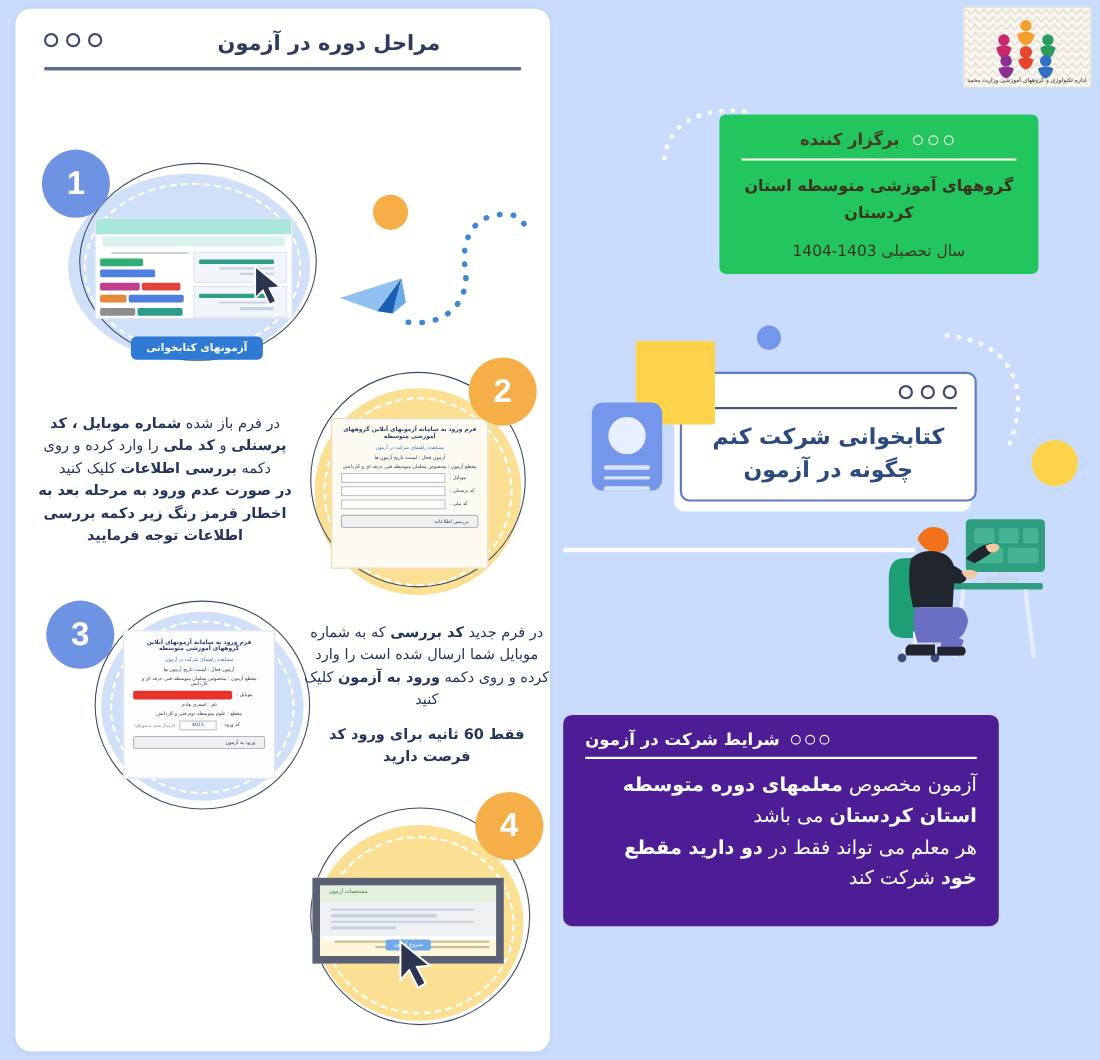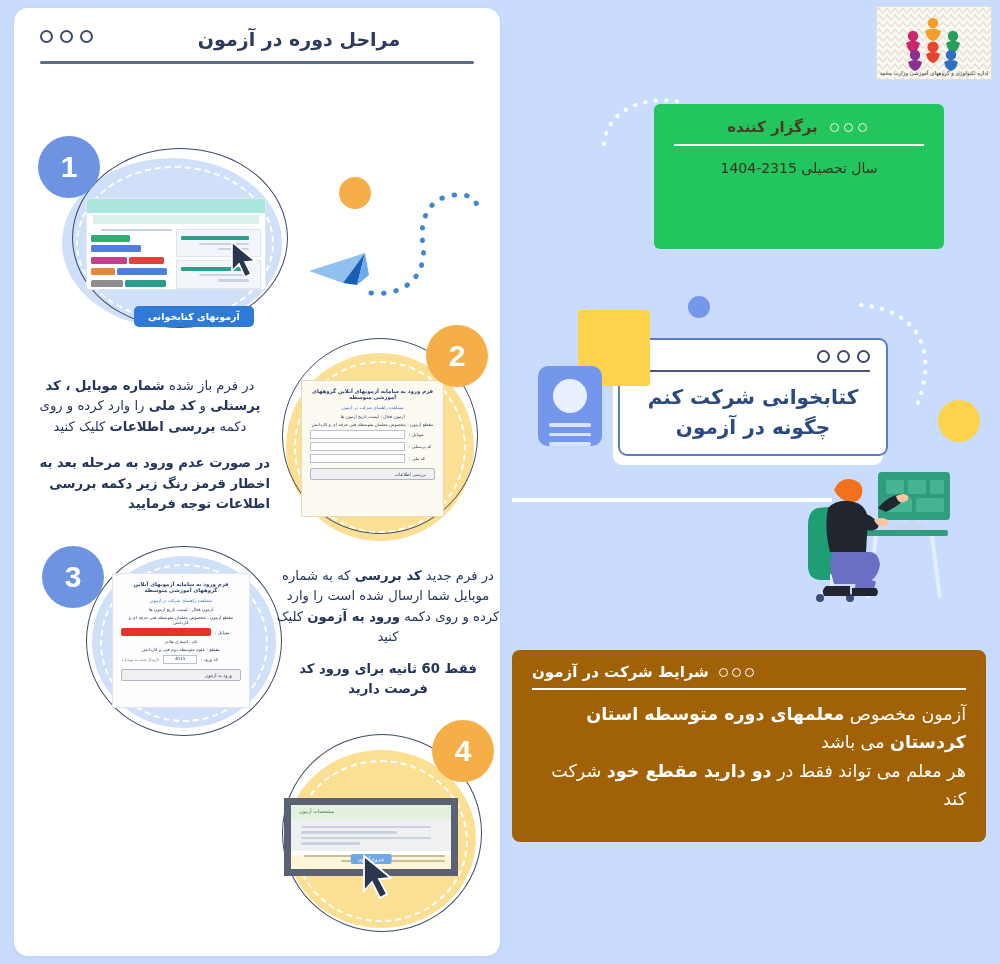--- a/index.html
+++ b/index.html
@@ -229,22 +229,21 @@
     text-align: center;
     color: #24355c;
     font-size: 13.2px;
     line-height: 1.55;
     z-index: 7;
   }
   .steptext b { font-weight: bold; }
   .steptext .warn {
     display: block;
     font-weight: bold;
-    margin-top: 16px;
-    text-align: right;
+    margin-top: 0;
   }
   .steptext .danger {
     display: block;
     color: #d2322a;
     font-weight: bold;
     margin-top: 13px;
     font-size: 14px;
   }
   .steptext .note {
     display: block;
@@ -330,22 +329,22 @@
     direction: rtl;
     font-size: 20px;
     font-weight: bold;
     color: #2a4a80;
     line-height: 1.5;
   }
 
   .panel-rules {
     position: absolute;
     left: 512px; top: 650px;
-    width: 474px; height: 192px;
-    background: #a16207;
+    width: 396px; height: 192px;
+    background: #4c1d95;
     border-radius: 8px;
     padding: 13px 20px;
     direction: rtl;
   }
   .panel-rules .ttl {
     display: flex; align-items: center; gap: 10px;
     flex-direction: row-reverse;
     justify-content: flex-start;
     font-size: 15px; font-weight: bold; color: #ffffff;
   }
@@ -464,21 +463,21 @@
           
         </div>
       </div>
     </div>
   </div>
 
   <svg class="cursor" style="left:215px; top:232px;" width="34" height="40">
     <path d="M3,2 L3,31 L10,24 L16,37 L22,34 L16,22 L26,21 Z" fill="#2c3550" stroke="#ffffff" stroke-width="1.6"></path>
   </svg>
 
-  <div class="shot-btn" style="left:120px; top:298px;">آزمونهای کتابخوانی</div>
+  <div class="shot-btn" style="left:105px; top:298px;">آزمونهای کتابخوانی</div>
 
   <div class="badge blue" style="left:24px; top:128px;">1</div>
 
   <div class="circ yellow" style="left:272px; top:345px; width:188px; height:188px;"></div>
   <div class="circ-outline" style="left:268px; top:330px; width:196px; height:196px;"></div>
   <div class="circ-dash" style="left:280px; top:353px; width:172px; height:172px;"></div>
 
   <div class="form-shot" style="left:287px; top:372px; width:143px; height:137px;">
     <div class="f-title">فرم ورود به سامانه آزمونهای آنلاین گروههای آموزشی متوسطه</div>
     <div class="f-link">مشاهده راهنمای شرکت در آزمون</div>
@@ -599,21 +598,22 @@
 <div class="panel-organizer">
   <div class="ttl">
     <span>برگزار کننده</span>
     <span style="display:flex; gap:5px;">
       <span class="dot-ring small light"></span>
       <span class="dot-ring small light"></span>
       <span class="dot-ring small light"></span>
     </span>
   </div>
   <div class="rule"></div>
-  <div class="ln2">سال تحصیلی 2315-1404</div>
+  <div class="ln1">گروههای آموزشی متوسطه استان کردستان</div>
+  <div class="ln2">سال تحصیلی 1403-1404</div>
 </div>
 
 <div class="sq-yellow" style="left:578px; top:310px; width:72px; height:76px;"></div>
 <div class="dot-blue" style="left:688px; top:296px;"></div>
 <div class="dot-yellow-big" style="left:938px; top:400px;"></div>
 <svg class="deco" style="left:855px; top:300px;" width="90" height="125">
   <path d="M6,5 C62,10 86,50 60,110" fill="none" stroke="#ffffff" stroke-width="4" stroke-linecap="round" stroke-dasharray="0.5 10"></path>
 </svg>
 
 <div class="card-blue" style="left:538px; top:366px; width:64px; height:80px;">

